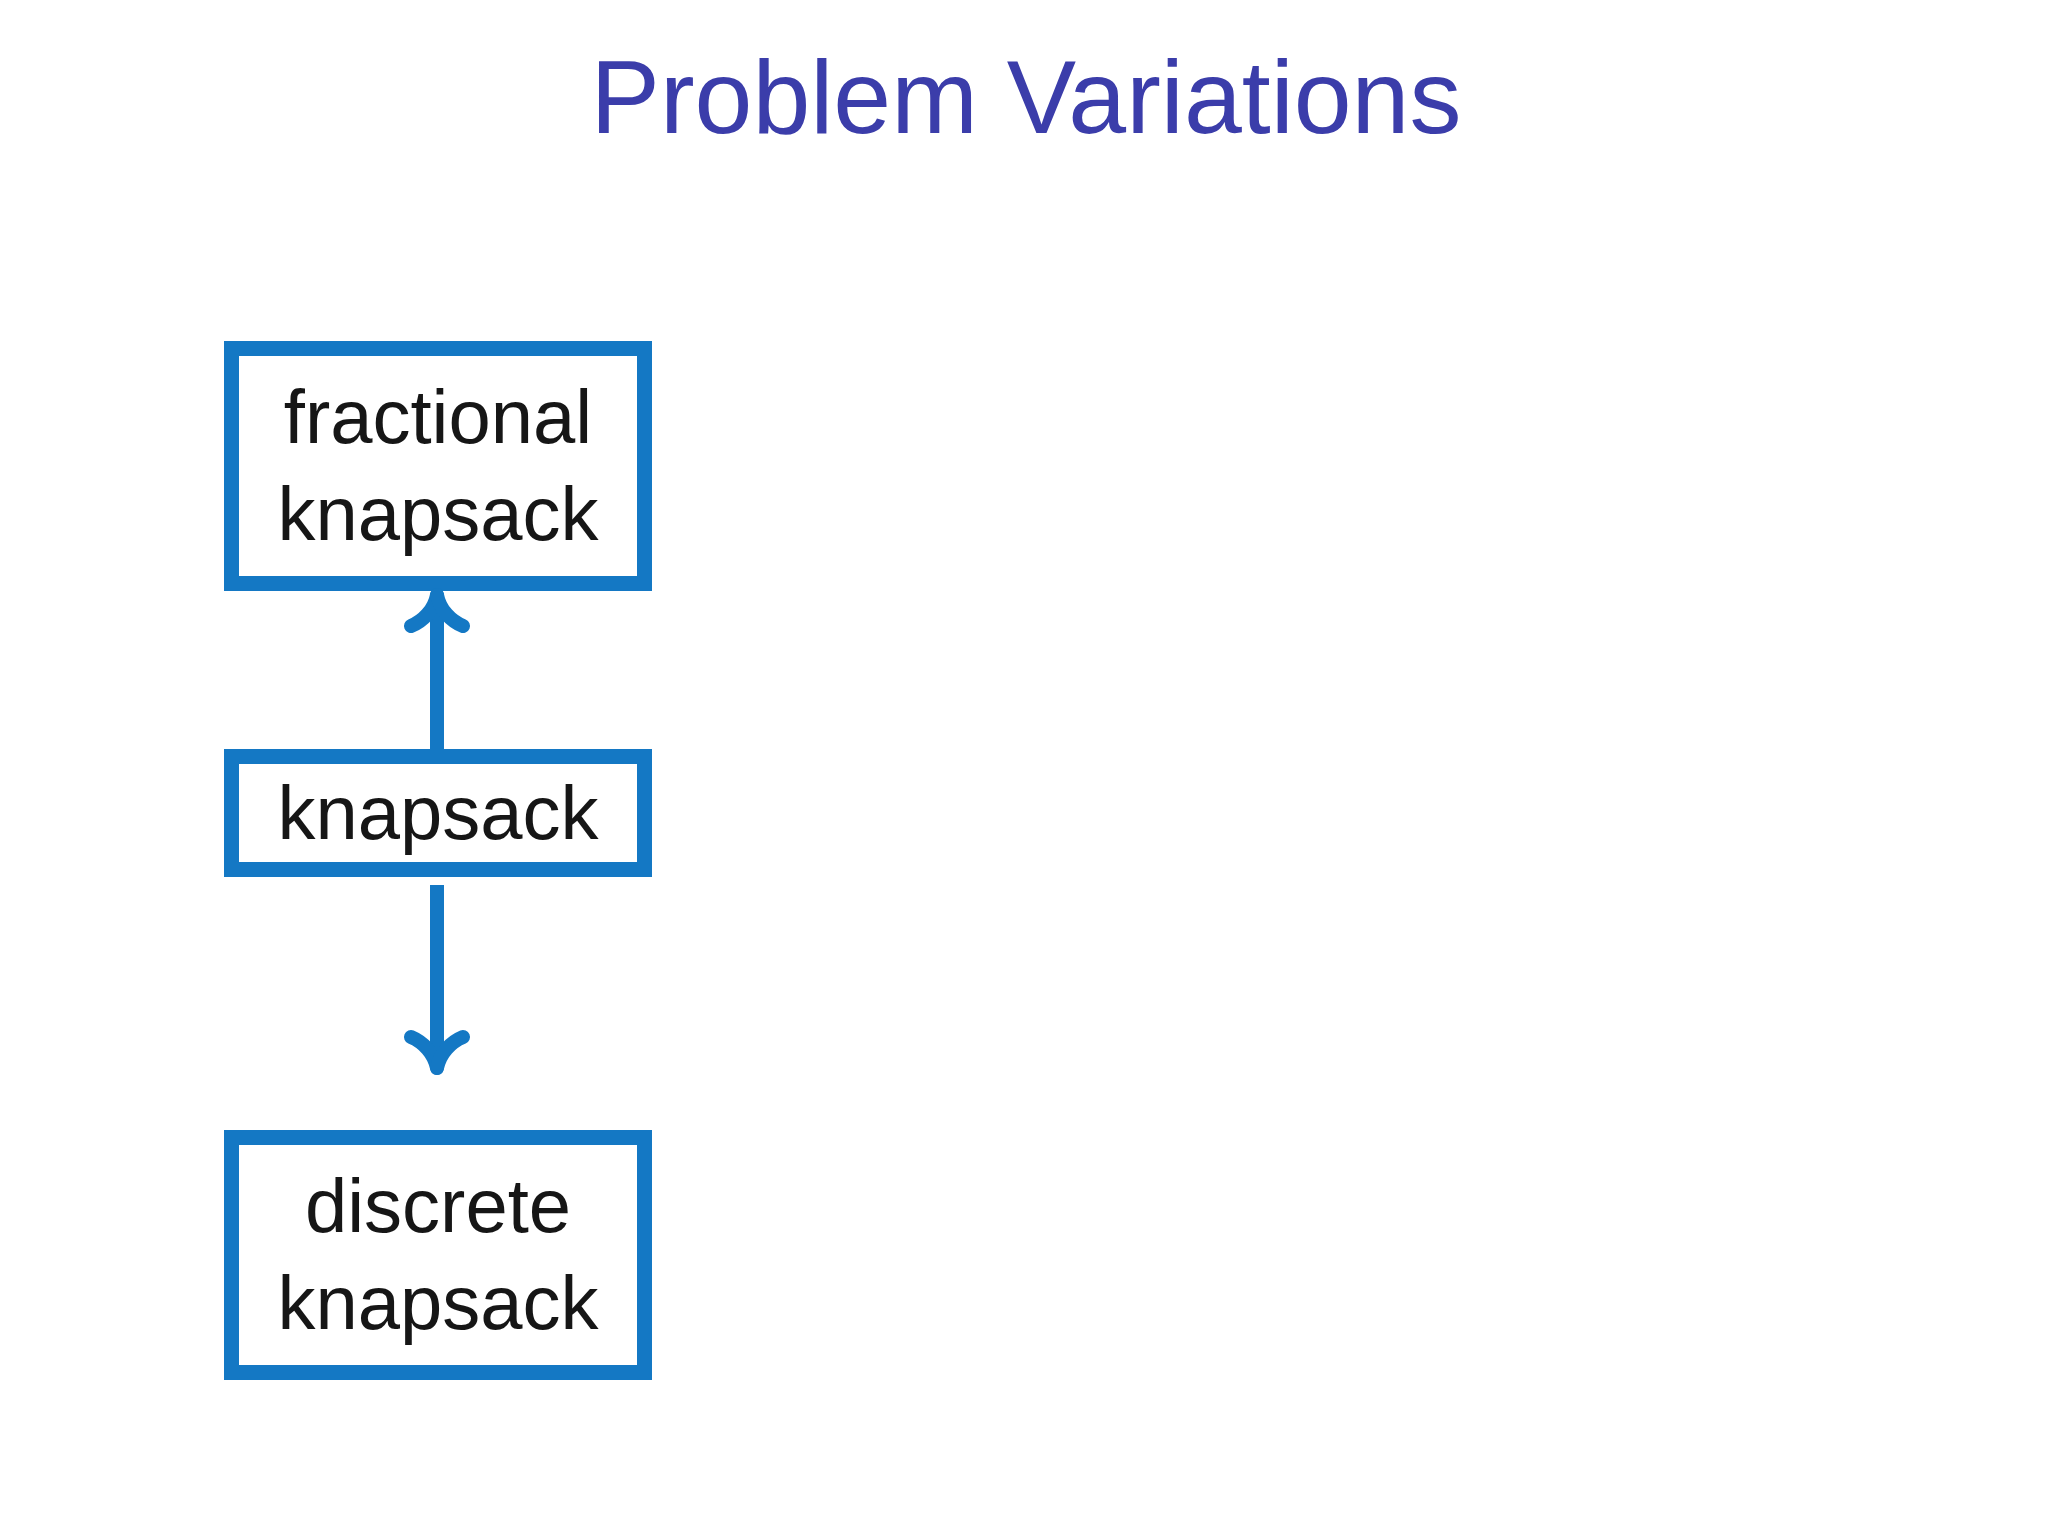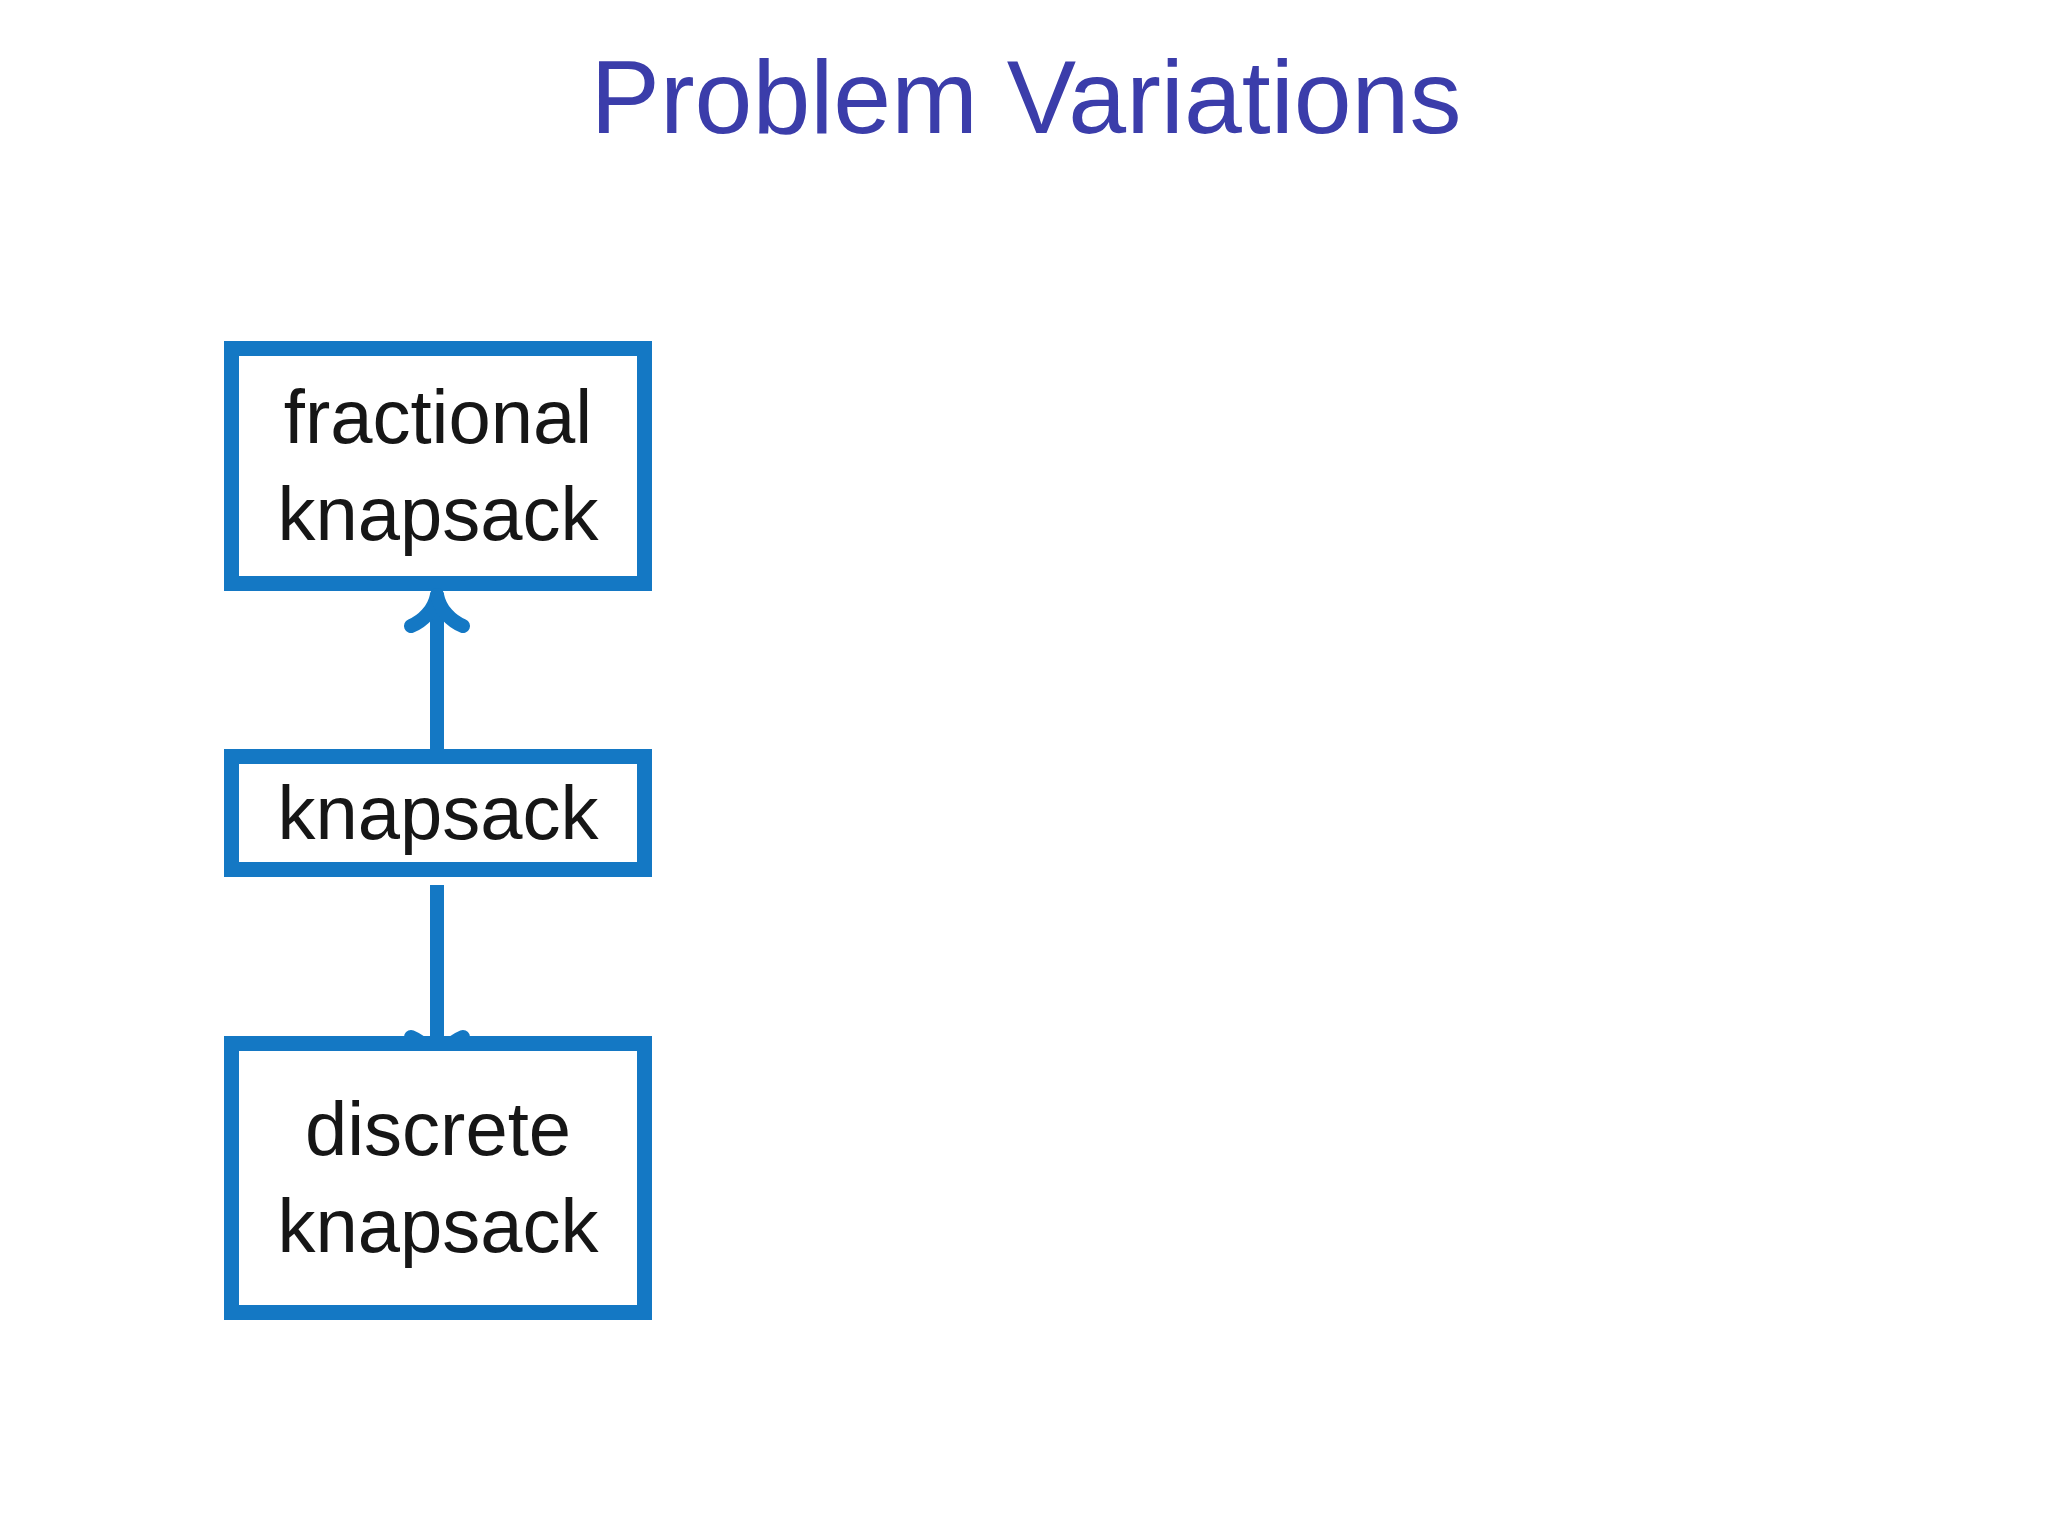--- a/index.html
+++ b/index.html
@@ -38,21 +38,21 @@
     display: flex;
     align-items: center;
     justify-content: center;
     text-align: center;
     color: var(--color-node-text, #161616);
     font-size: 76px;
     line-height: 1.27;
   }
   .node-fractional { top: 341px; height: 250px; }
   .node-knapsack   { top: 749px; height: 128px; }
-  .node-discrete   { top: 1036px; height: 284px; }
+  .node-discrete   { top: 1130px; height: 250px; }
   .node-label { display: block; padding: 0 23px; }
   .arrow {
     position: absolute;
     left: 397px;
     width: 80px;
   }
   .arrow-up   { top: 585px; height: 180px; }
   .arrow-down { top: 885px; height: 193px; }
   .arrow path {
     fill: none;

